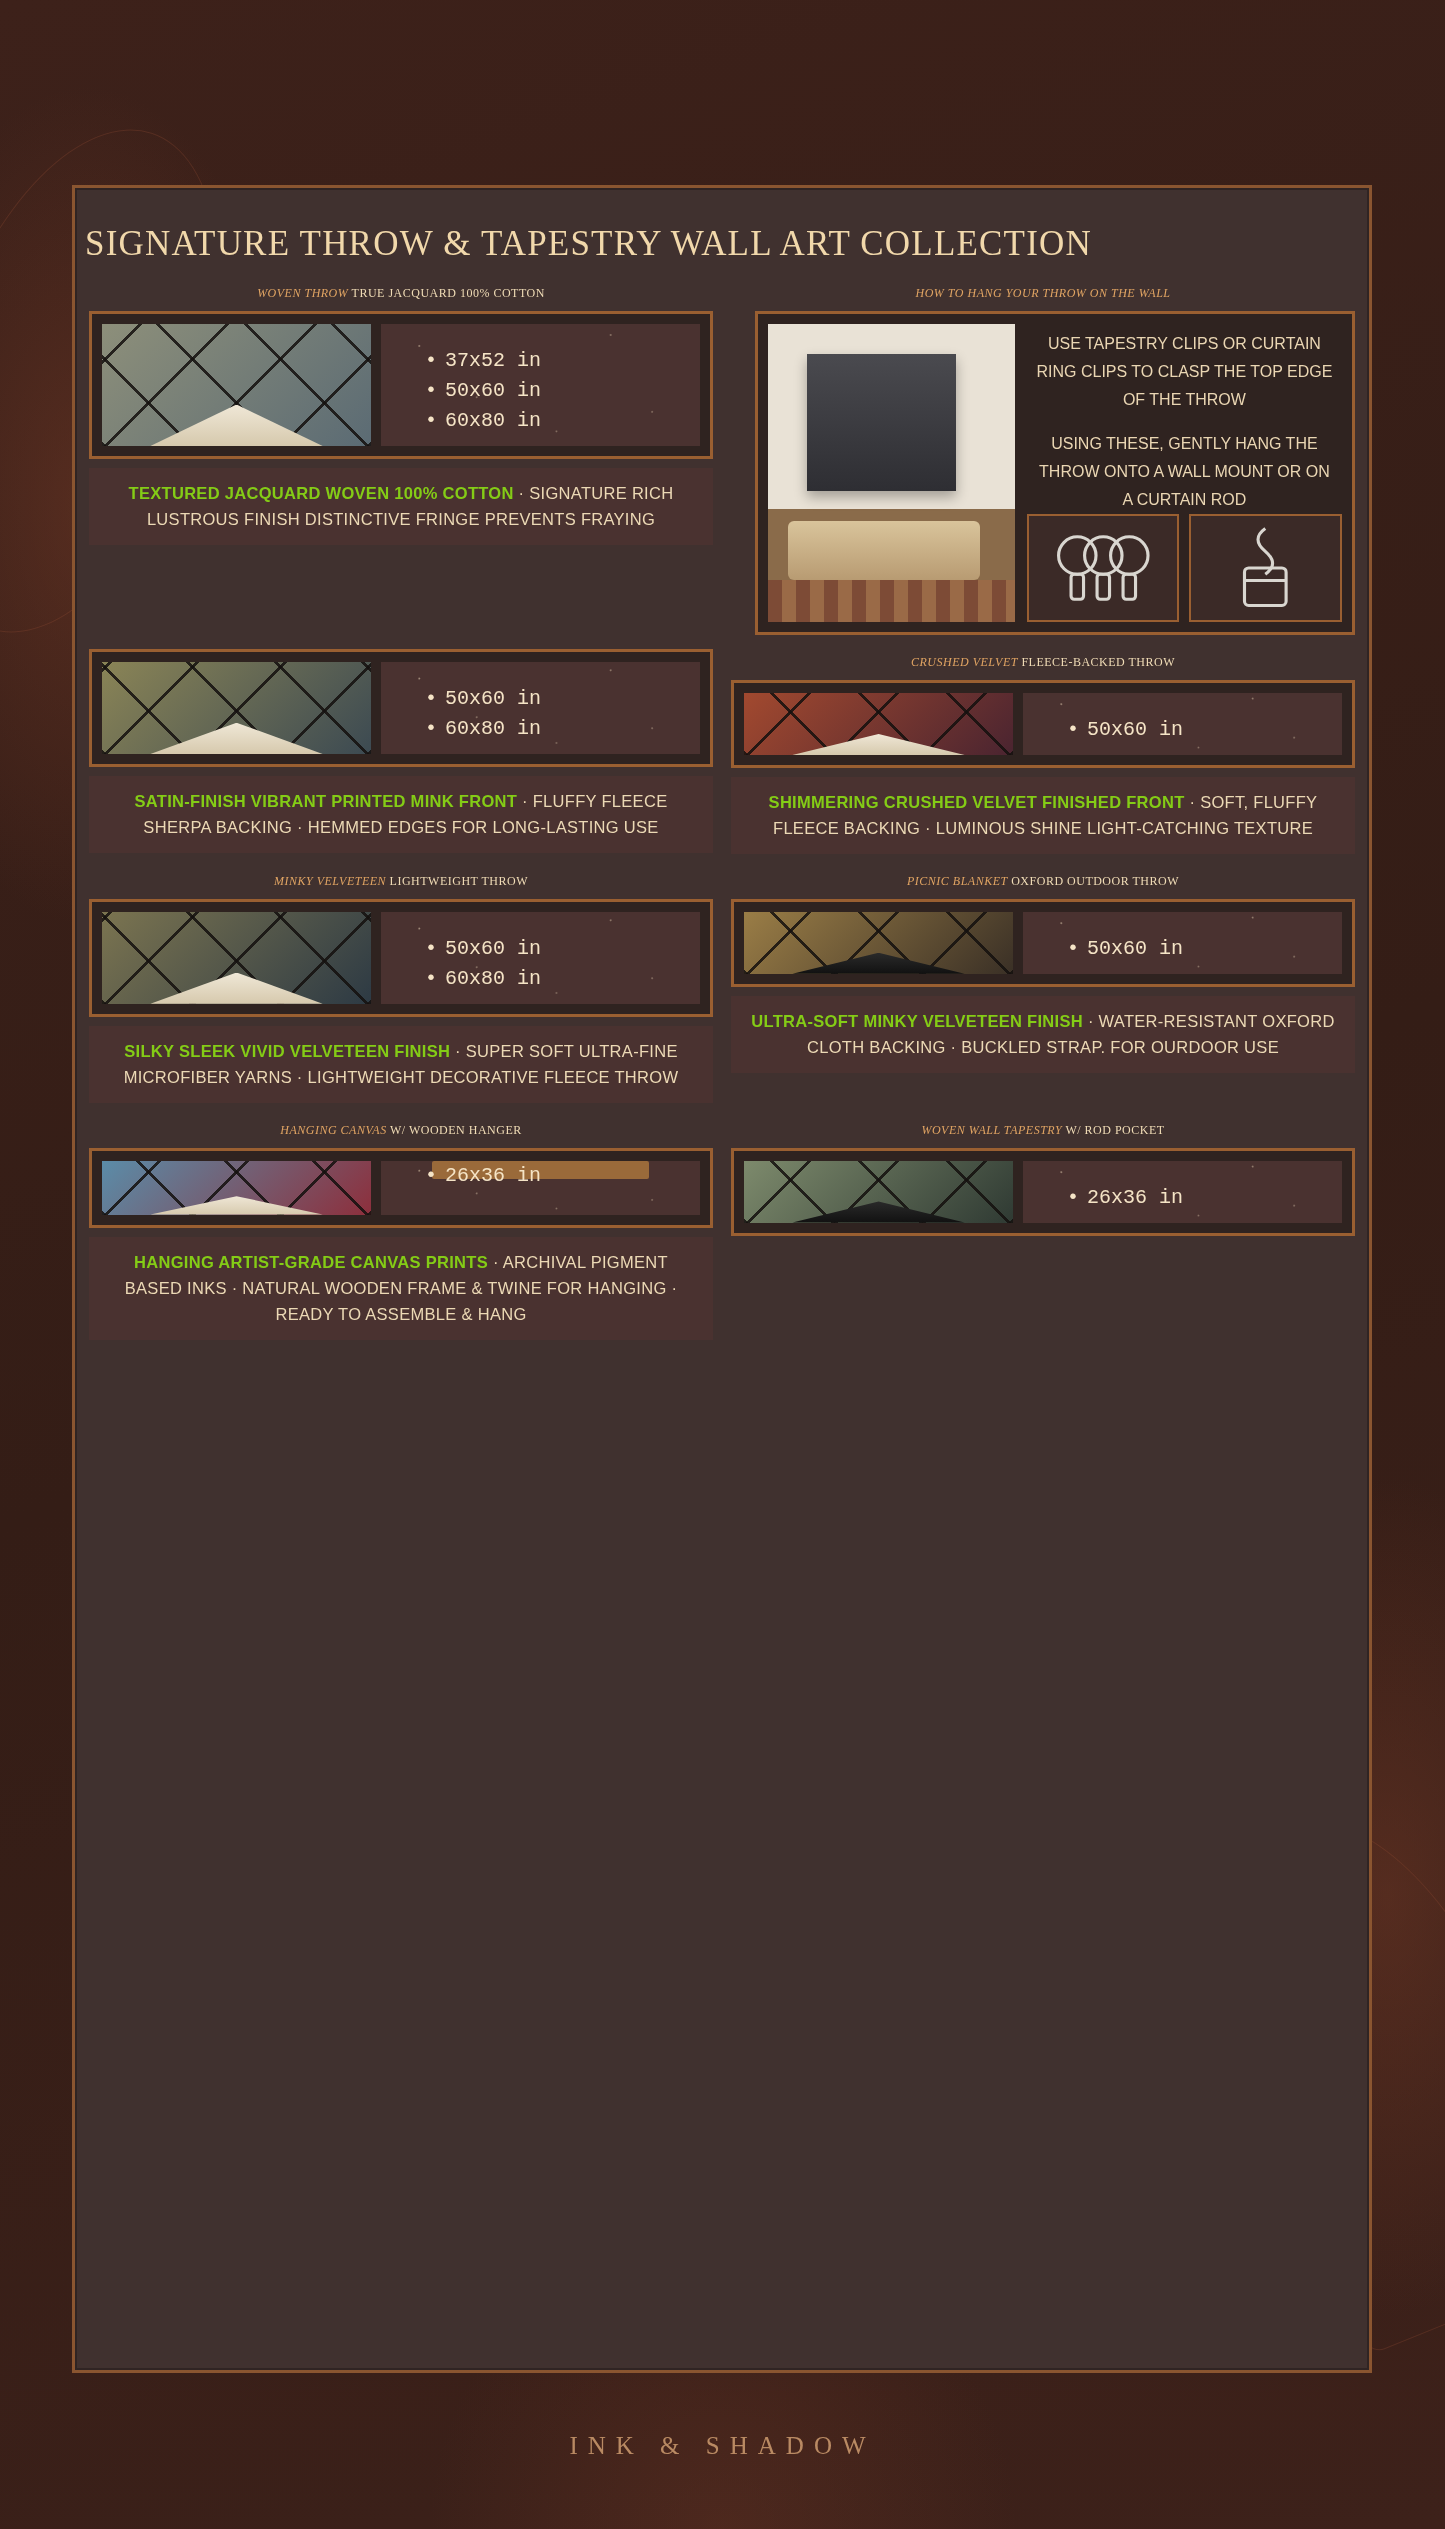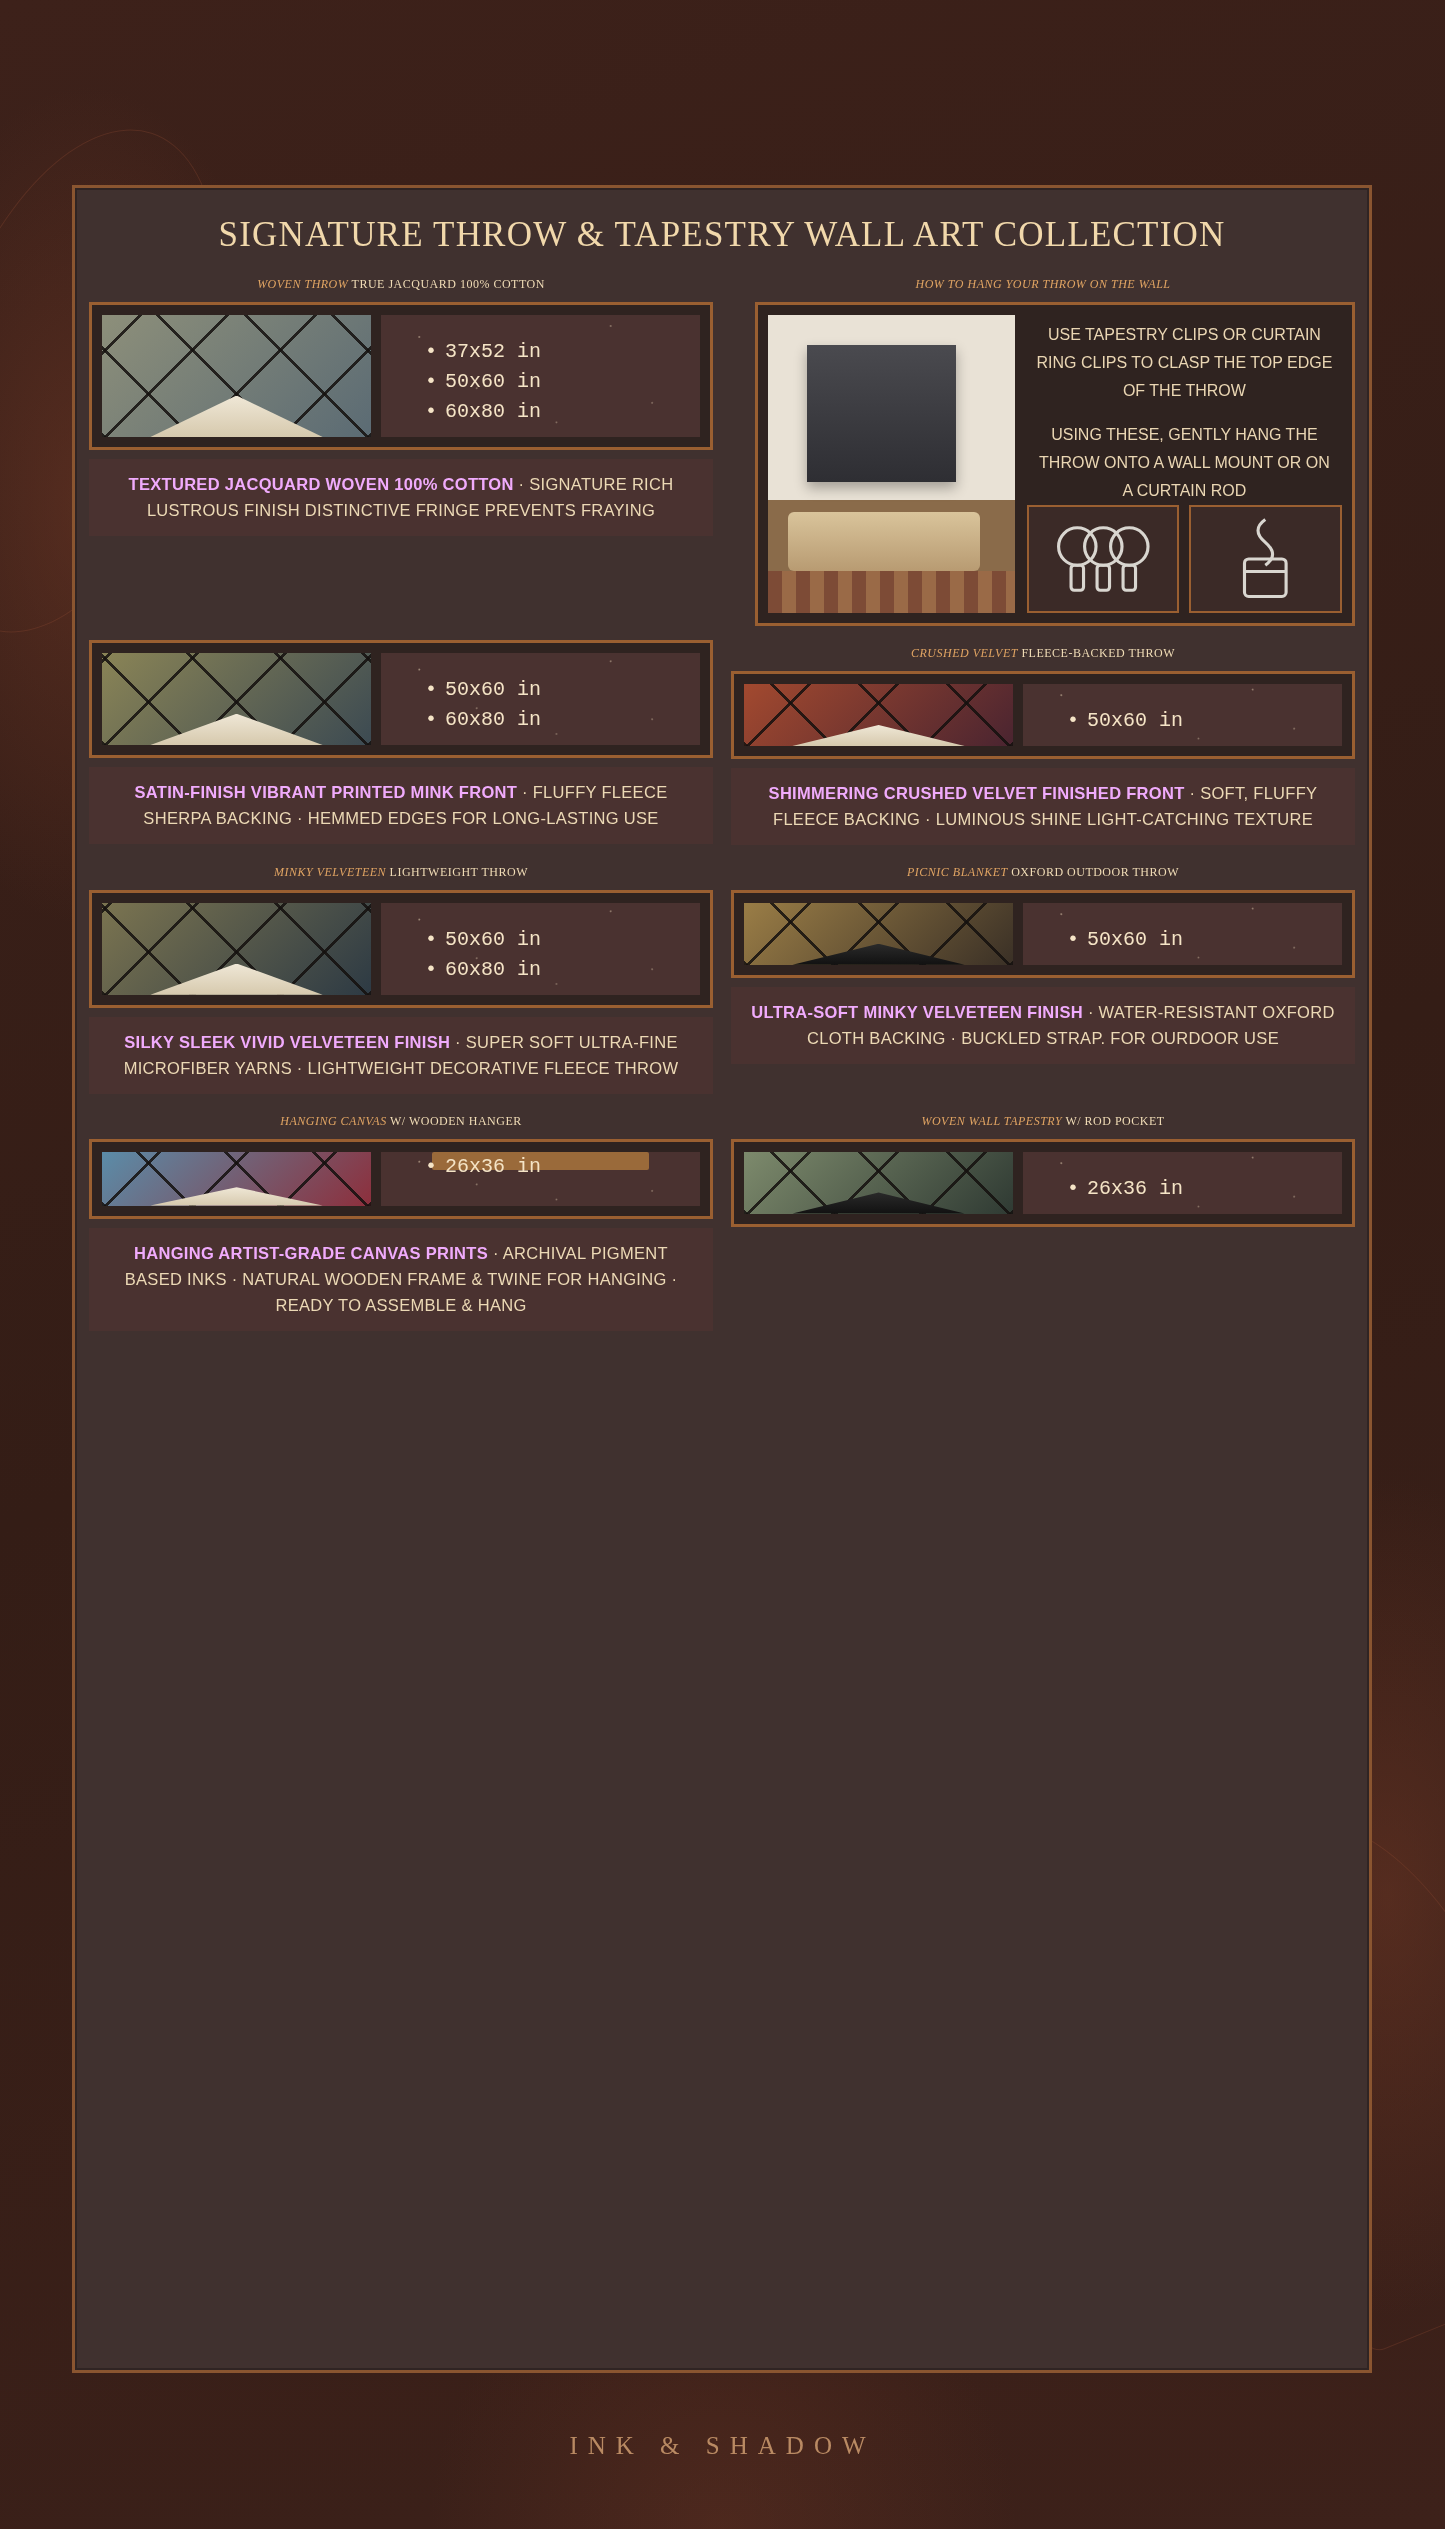--- a/index.html
+++ b/index.html
@@ -58,26 +58,26 @@
     position: absolute;
     left: 72px;
     top: 185px;
     width: 1300px;
     height: 2188px;
     background: #40312f;
     border: 3px solid #8a5530;
     box-shadow: 0 0 0 2px rgba(0,0,0,.25) inset;
   }
   .panel-title {
-    text-align: center;
+    text-align: left;
     font-family: "Liberation Serif", serif;
     color: #f1d8ab;
     font-size: 35px;
     letter-spacing: 1.2px;
-    padding: 27px 10px 16px;
+    padding: 36px 10px 16px;
     text-transform: uppercase;
   }
 
   .grid {
     display: grid;
     grid-template-columns: 1fr 1fr;
     gap: 14px 18px;
     padding: 0 14px 14px;
   }
 
@@ -177,21 +177,21 @@
     margin-top: 9px;
     padding: 12px 16px;
     text-align: center;
     color: #ecd9b5;
     font-size: 16.5px;
     line-height: 1.6;
     letter-spacing: .3px;
     font-family: "Liberation Sans", sans-serif;
     text-transform: uppercase;
   }
-  .caption b { color: #f0abfc; font-weight: 700; }
+  .caption b { color: #84cc16; font-weight: 700; }
 
   
   .hang-wrap { display: flex; gap: 12px; padding: 10px; border: 3px solid #9a5f31; background: #2f2320; margin-left: 24px; }
   .hang-photo { flex: 0 0 43%; position: relative; background: #cfc6b8; overflow: hidden; }
   .hang-right { flex: 1; display: flex; flex-direction: column; }
   .hang-text { color: #ead6b3; text-align: center; font-size: 16px; line-height: 1.75; text-transform: uppercase; padding: 6px 6px 0; }
   .hang-text p + p { margin-top: 16px; }
   .hang-icons { display: flex; gap: 10px; margin-top: auto; }
   .hang-icon { flex: 1; border: 2px solid #9a5f31; background: #3b2a27; height: 108px; position: relative; }
 

